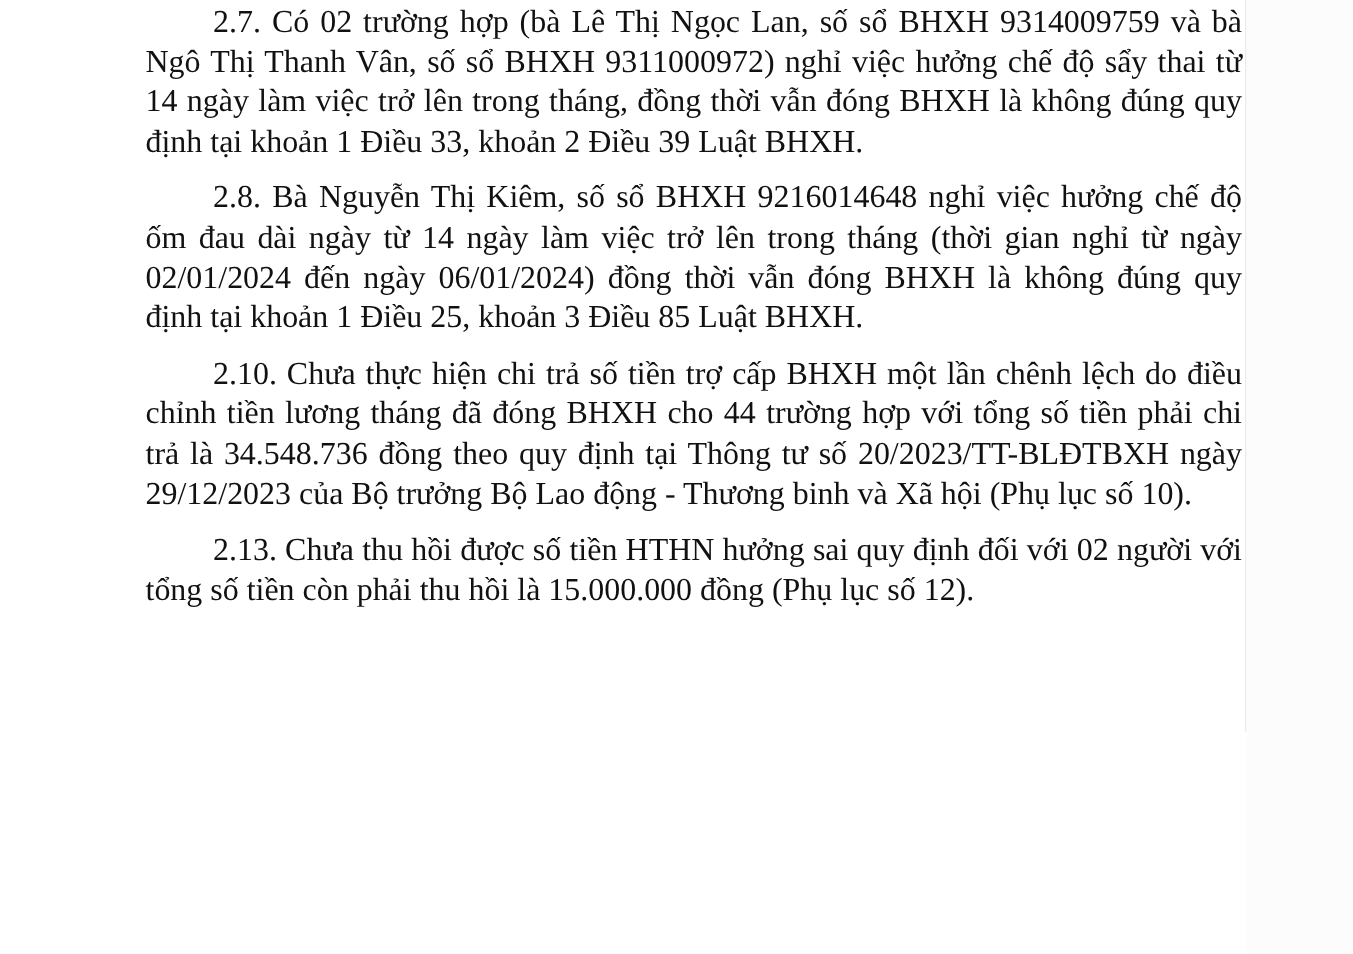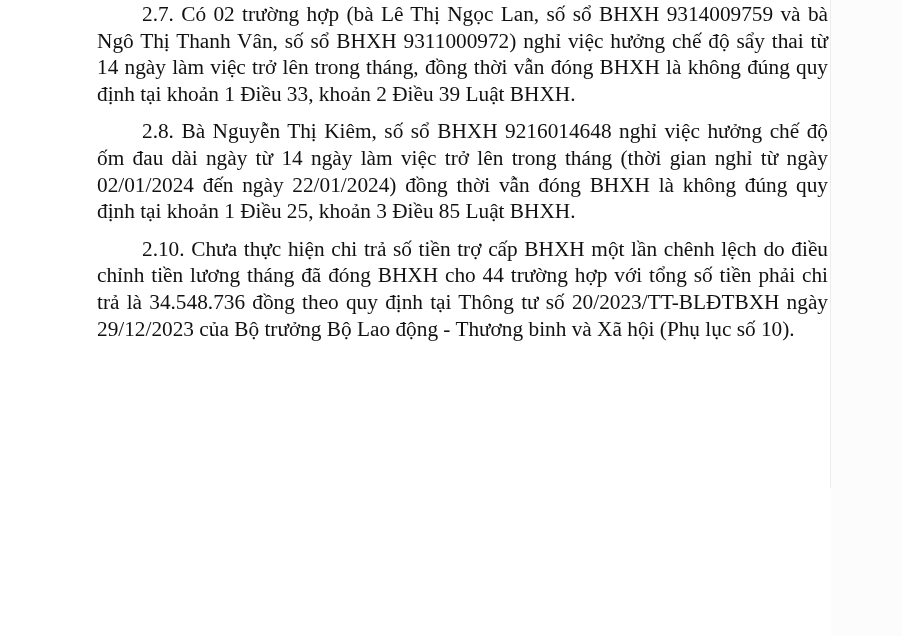--- a/index.html
+++ b/index.html
@@ -45,17 +45,18 @@
       margin: 0 0 11px 0;
       text-indent: 45px;
     }
   </style>
 </head>
 <body>
 
 <div class="page">
   <div class="content">
     <p class="para">2.7. Có 02 trường hợp (bà Lê Thị Ngọc Lan, số sổ BHXH 9314009759 và bà Ngô Thị Thanh Vân, số sổ BHXH 9311000972) nghỉ việc hưởng chế độ sẩy thai từ 14 ngày làm việc trở lên trong tháng, đồng thời vẫn đóng BHXH là không đúng quy định tại khoản 1 Điều 33, khoản 2 Điều 39 Luật BHXH.</p>
-    <p class="para">2.8. Bà Nguyễn Thị Kiêm, số sổ BHXH 9216014648 nghỉ việc hưởng chế độ ốm đau dài ngày từ 14 ngày làm việc trở lên trong tháng (thời gian nghỉ từ ngày 02/01/2024 đến ngày 22/01/2024) đồng thời vẫn đóng BHXH là không đúng quy định tại khoản 1 Điều 25, khoản 3 Điều 85 Luật BHXH.</p>
+    <p class="para">2.8. Bà Nguyễn Thị Kiêm, số sổ BHXH 9216014648 nghỉ việc hưởng chế độ ốm đau dài ngày từ 14 ngày làm việc trở lên trong tháng (thời gian nghỉ từ ngày 02/01/2024 đến ngày 06/01/2024) đồng thời vẫn đóng BHXH là không đúng quy định tại khoản 1 Điều 25, khoản 3 Điều 85 Luật BHXH.</p>
     <p class="para">2.10. Chưa thực hiện chi trả số tiền trợ cấp BHXH một lần chênh lệch do điều chỉnh tiền lương tháng đã đóng BHXH cho 44 trường hợp với tổng số tiền phải chi trả là 34.548.736 đồng theo quy định tại Thông tư số 20/2023/TT-BLĐTBXH ngày 29/12/2023 của Bộ trưởng Bộ Lao động - Thương binh và Xã hội (Phụ lục số 10).</p>
+    <p class="para">2.13. Chưa thu hồi được số tiền HTHN hưởng sai quy định đối với 02 người với tổng số tiền còn phải thu hồi là 15.000.000 đồng (Phụ lục số 12).</p>
   </div>
 </div>
 <div class="outside"></div>
 
 </body></html>

